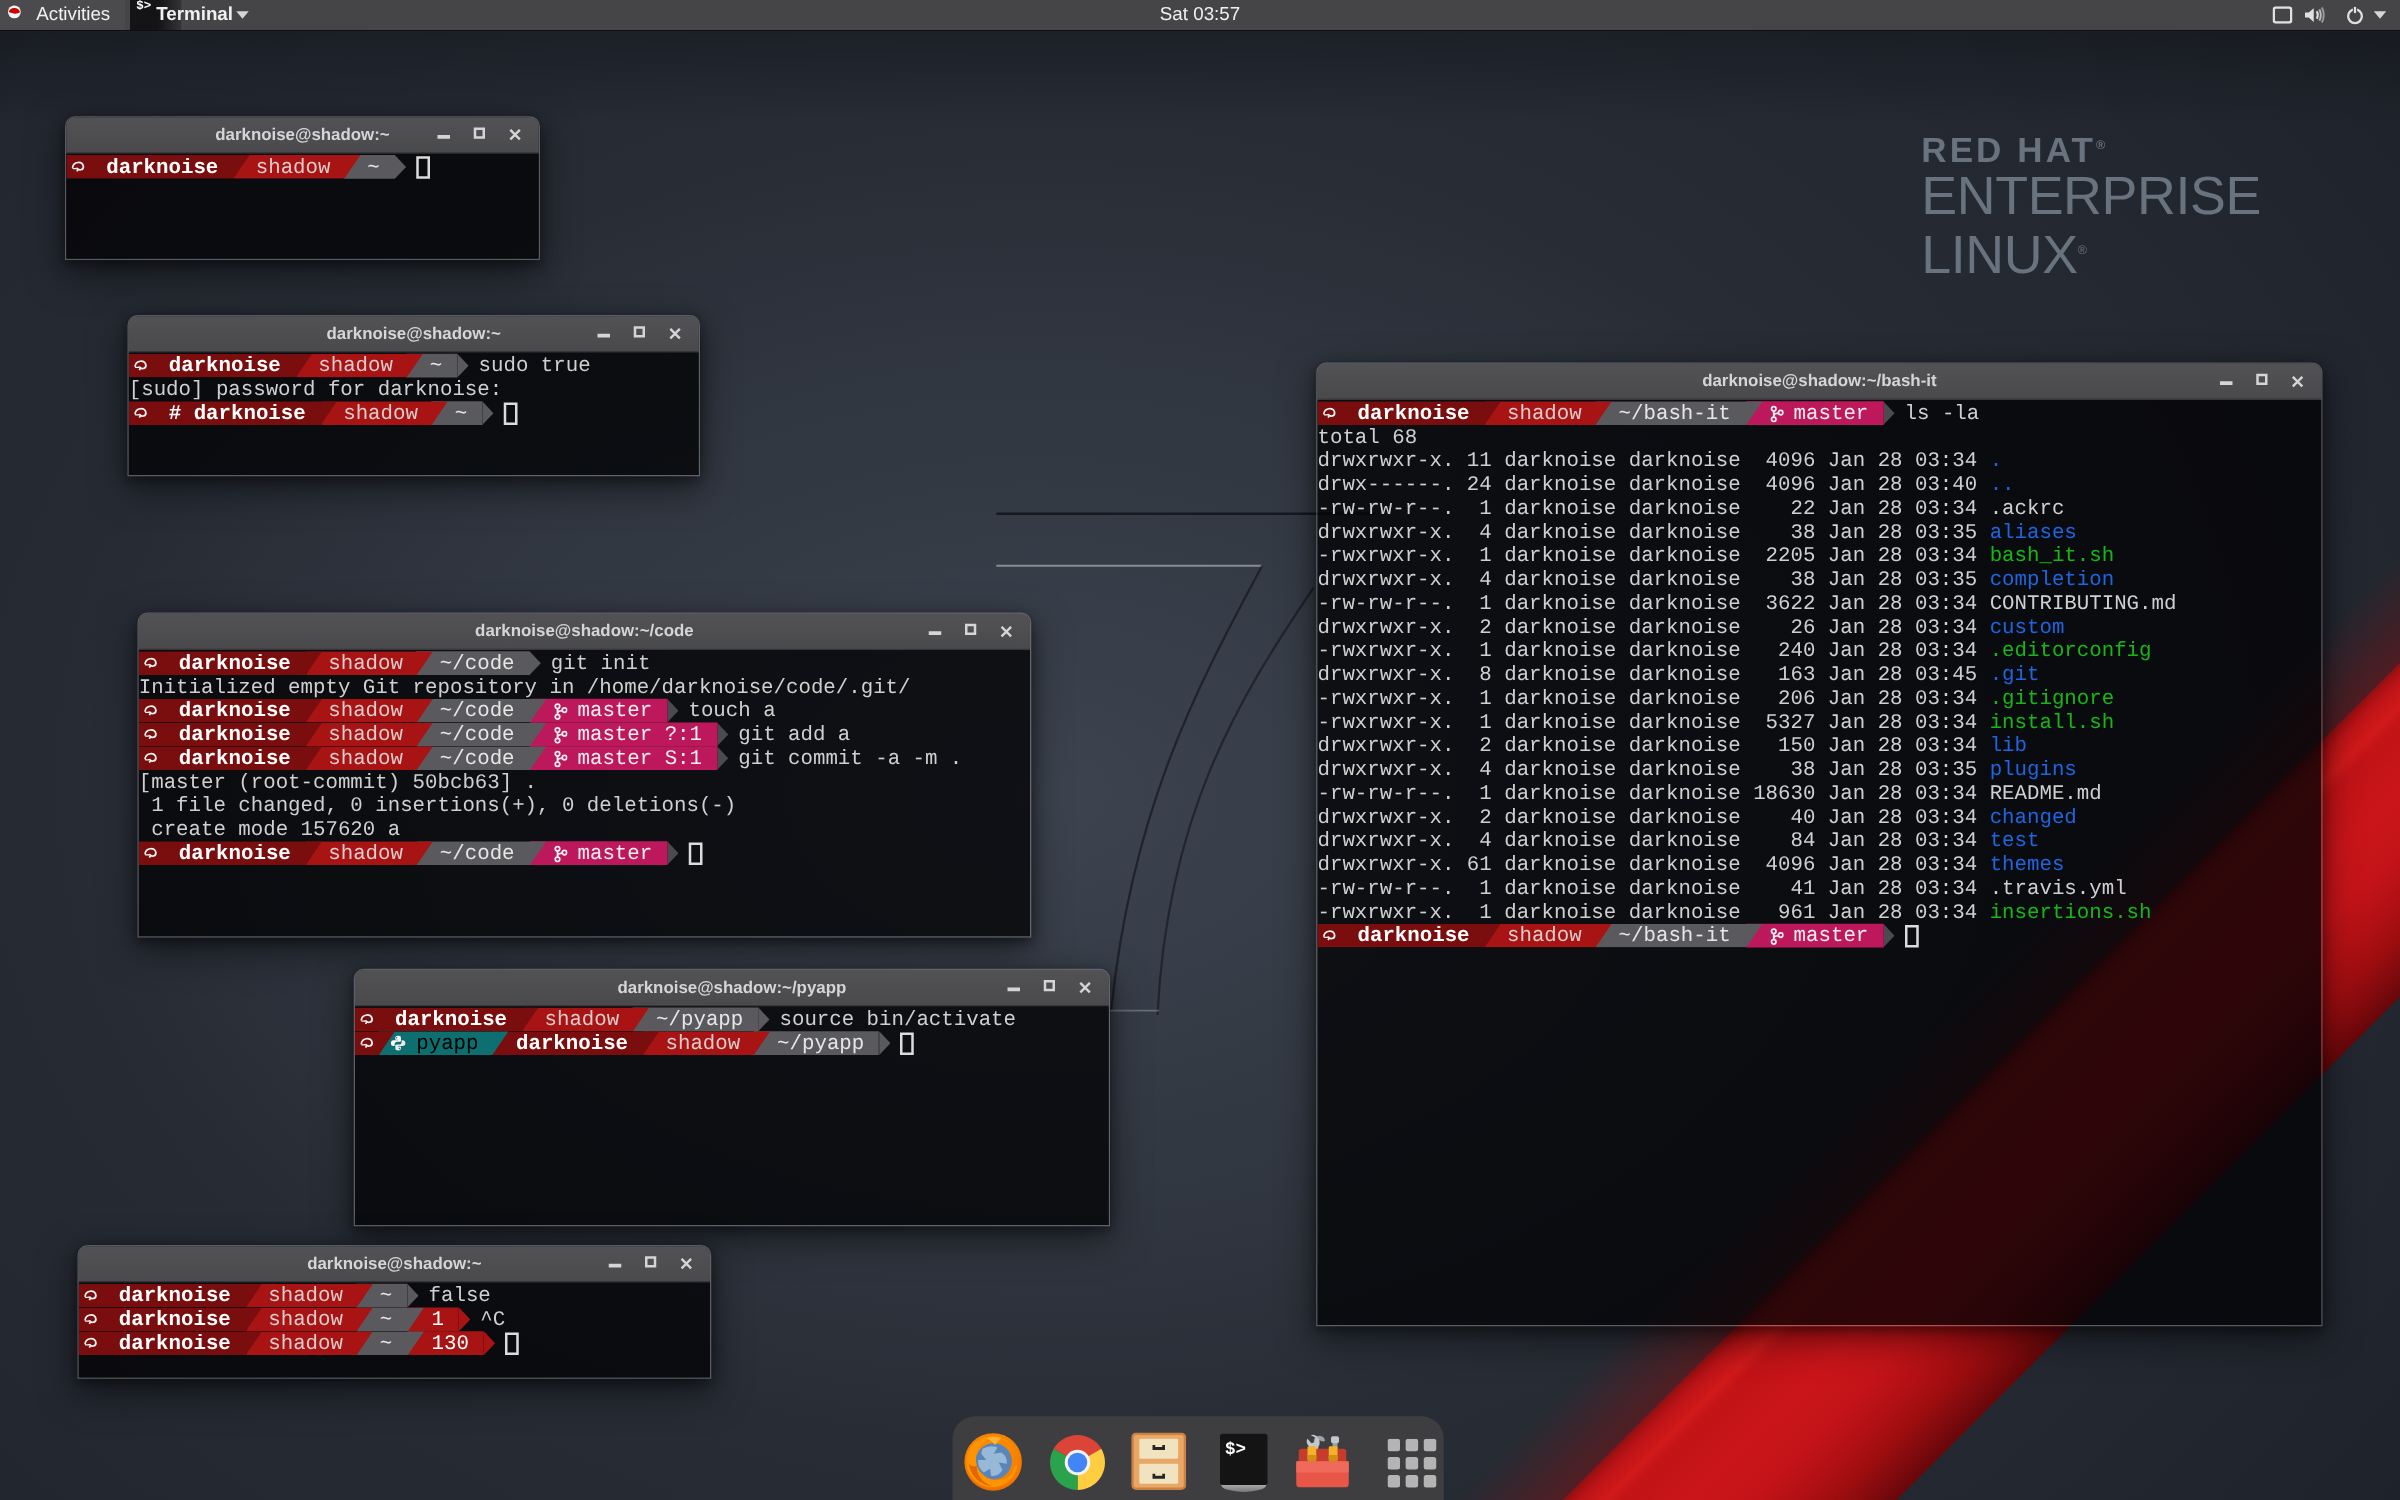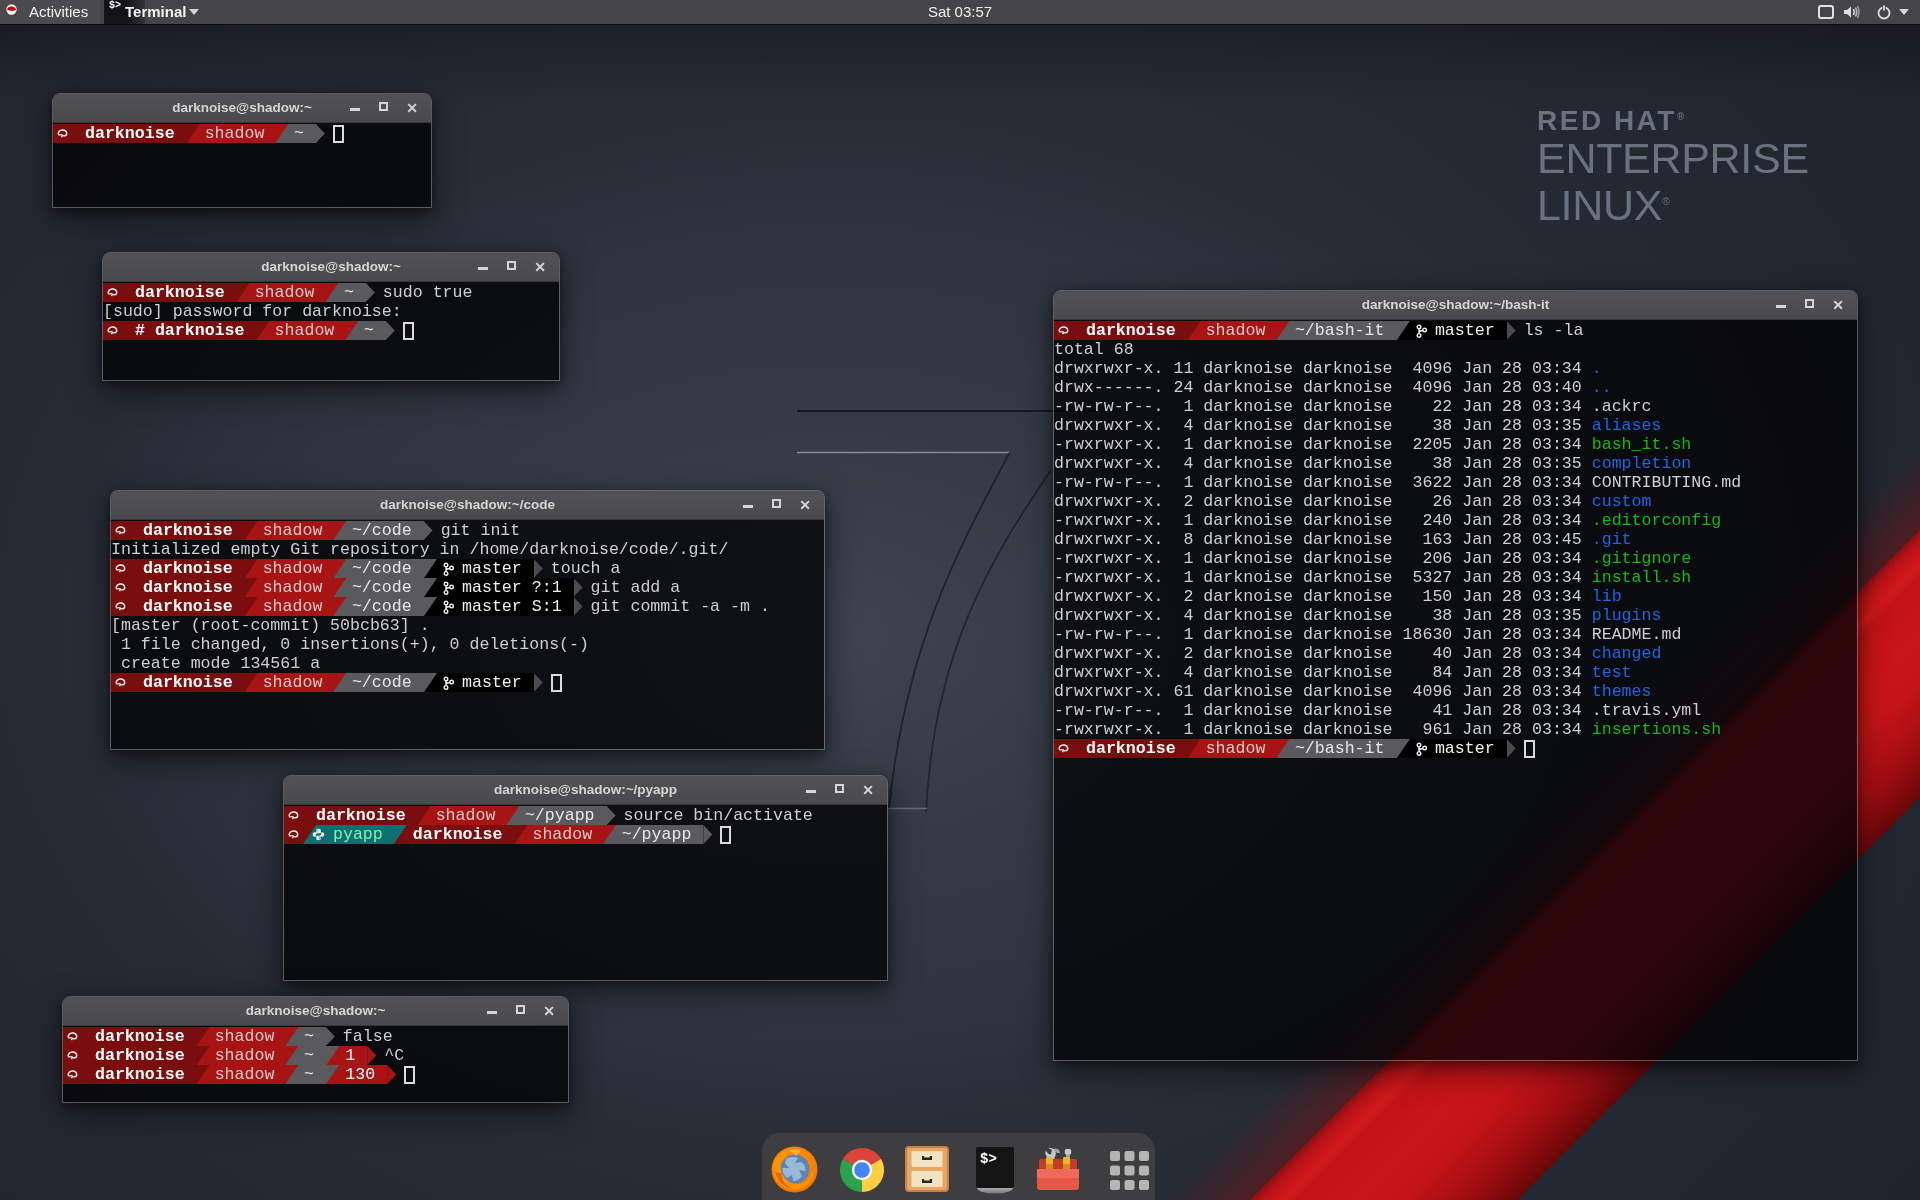--- a/index.html
+++ b/index.html
@@ -38,24 +38,24 @@
 .g>:nth-child(1){z-index:9;position:relative;}
 .g>:nth-child(2){z-index:8;position:relative;}
 .g>:nth-child(3){z-index:7;position:relative;}
 .g>:nth-child(4){z-index:6;position:relative;}
 .g>:nth-child(5){z-index:5;position:relative;}
 .g>:nth-child(6){z-index:4;position:relative;}
 .p1{background:#7a0d0d;color:#ffffff;font-weight:bold;padding:0 25px 0 32px;}
 .p2{background:#a81414;color:#dccccc;padding:0 24px 4px 18px;}
 .p3{background:#5a5a5e;color:#e6e6e6;padding:0 25.4px 0 18.5px;}
 .p3.nd{padding-right:12px;}
-.p4{background:#000000;color:#efefef;padding:0 25px 0 38px;}
+.p4{background:#be185d;color:#efefef;padding:0 25px 0 38px;}
 .p4.nd{padding-right:12px;}
 .p5{background:#7a0d0d;padding:0;width:32px;}
-.p6{background:#0d6f70;color:#86efac;padding:0 24px 0 30px;}
+.p6{background:#0d6f70;color:#000000;padding:0 24px 0 30px;}
 .p7{background:#a81414;color:#fff;padding:0 12px 0 19px;}
 .tip{width:9px;clip-path:polygon(0 0,100% 50%,0 100%);}
 .t3{background:#5a5a5e;}
 .t4{background:#4b4b4f;}
 .t7{background:#a81414;}
 .c{padding-left:8px;}
 .cur{width:7px;height:14px;border:2px solid #dcdcdc;margin-left:8px;align-self:center;}
 .hat{position:absolute;left:4px;top:3px;width:11px;height:13px;}
 .hat2{position:absolute;left:4px;top:3px;width:11px;height:13px;}
 .br{position:absolute;left:19px;top:2.5px;width:11px;height:14px;}
@@ -209,21 +209,21 @@
             <path d="M1 7.4 Q1.4 3.4 5.3 3 Q9.2 2.8 9.7 6.2 Q9.9 8.4 7.6 8.8 Q6.2 9 5.4 8.3 L4.5 10.1" stroke="#f4f4f4" stroke-width="1.4" fill="none"></path>
             <path d="M1 7.7 Q3.4 8.2 5.3 7.5" stroke="#f4f4f4" stroke-width="1.1" fill="none"></path>
           </svg>darknoise</span><span class="s p2">shadow</span><span class="s p3">~/code</span><span class="nd p4"><svg class="br" viewBox="0 0 11 14">
             <circle cx="3" cy="3" r="1.8" fill="none" stroke="#efefef" stroke-width="1.4"></circle>
             <circle cx="3" cy="11.4" r="1.8" fill="none" stroke="#efefef" stroke-width="1.4"></circle>
             <circle cx="8.6" cy="6" r="1.8" fill="none" stroke="#efefef" stroke-width="1.4"></circle>
             <path d="M3 4.8 V9.6 M3 9 Q3 7 5.2 6.8 Q6.2 6.7 6.9 6.3" stroke="#efefef" stroke-width="1.4" fill="none"></path>
           </svg>master S:1</span><span class="tip t4"></span><span class="c">git commit -a -m .</span></div>
   <div class="r"><span>[master (root-commit) 50bcb63] .</span></div>
   <div class="r"><span> 1 file changed, 0 insertions(+), 0 deletions(-)</span></div>
-  <div class="r"><span> create mode 134561 a</span></div>
+  <div class="r"><span> create mode 157620 a</span></div>
   <div class="r g"><span class="s p1"><svg class="hat" viewBox="0 0 11 13">
             <path d="M1 7.4 Q1.4 3.4 5.3 3 Q9.2 2.8 9.7 6.2 Q9.9 8.4 7.6 8.8 Q6.2 9 5.4 8.3 L4.5 10.1" stroke="#f4f4f4" stroke-width="1.4" fill="none"></path>
             <path d="M1 7.7 Q3.4 8.2 5.3 7.5" stroke="#f4f4f4" stroke-width="1.1" fill="none"></path>
           </svg>darknoise</span><span class="s p2">shadow</span><span class="s p3">~/code</span><span class="nd p4"><svg class="br" viewBox="0 0 11 14">
             <circle cx="3" cy="3" r="1.8" fill="none" stroke="#efefef" stroke-width="1.4"></circle>
             <circle cx="3" cy="11.4" r="1.8" fill="none" stroke="#efefef" stroke-width="1.4"></circle>
             <circle cx="8.6" cy="6" r="1.8" fill="none" stroke="#efefef" stroke-width="1.4"></circle>
             <path d="M3 4.8 V9.6 M3 9 Q3 7 5.2 6.8 Q6.2 6.7 6.9 6.3" stroke="#efefef" stroke-width="1.4" fill="none"></path>
           </svg>master</span><span class="tip t4"></span><span class="cur"></span></div>
  </div>

